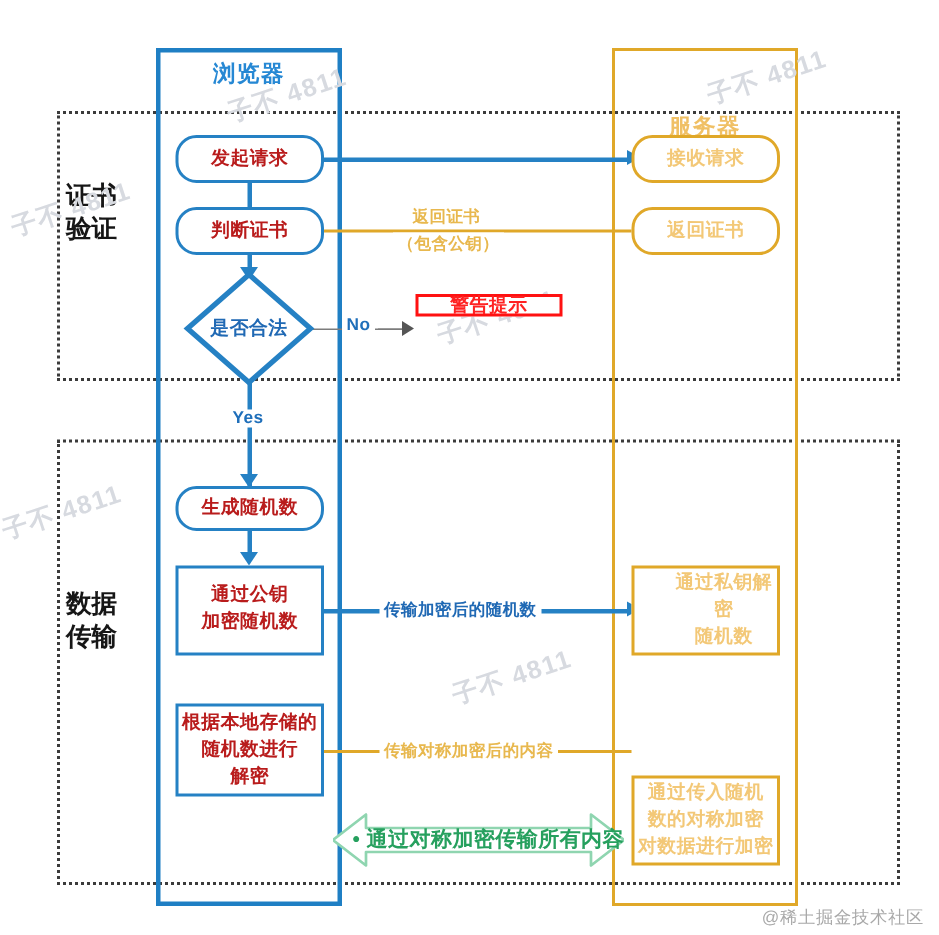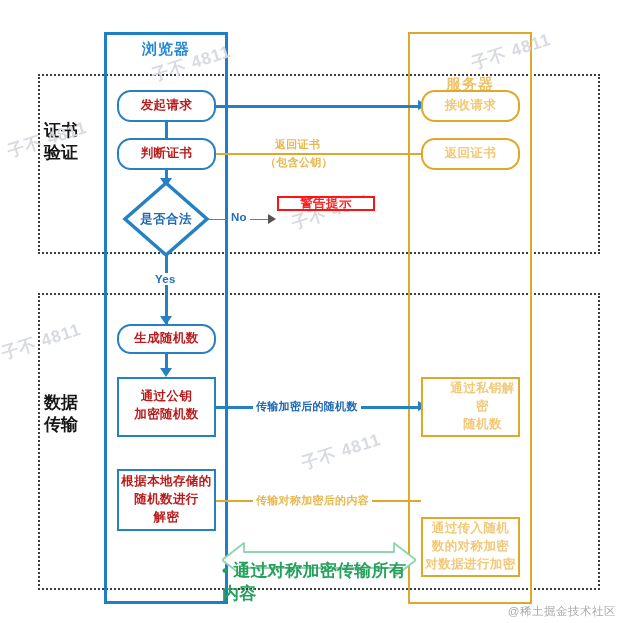--- a/index.html
+++ b/index.html
@@ -145,28 +145,27 @@
   }
   .conn-label.blue { color: #2069b4; }
   .conn-label.gold { color: #e8b84e; }
   .conn-label.yesno { color: #1f6fba; font-weight: bold; font-size: 11.5px; }
 
   
   .green-arrow { position: absolute; z-index: 6; }
   .green-arrow-text {
     position: absolute;
     width: 100%;
-    text-align: left;
+    text-align: right;
     top: 50%;
     transform: translateY(-50%);
-    font-size: 17px;
+    font-size: 14px;
     font-weight: bold;
     color: #26a05e;
     letter-spacing: 0.3px;
-    margin-top: 22px;
   }
 
   
   .wm {
     position: absolute;
     color: #d7dae0;
     font-size: 17px;
     font-weight: bold;
     letter-spacing: 1px;
     user-select: none;

